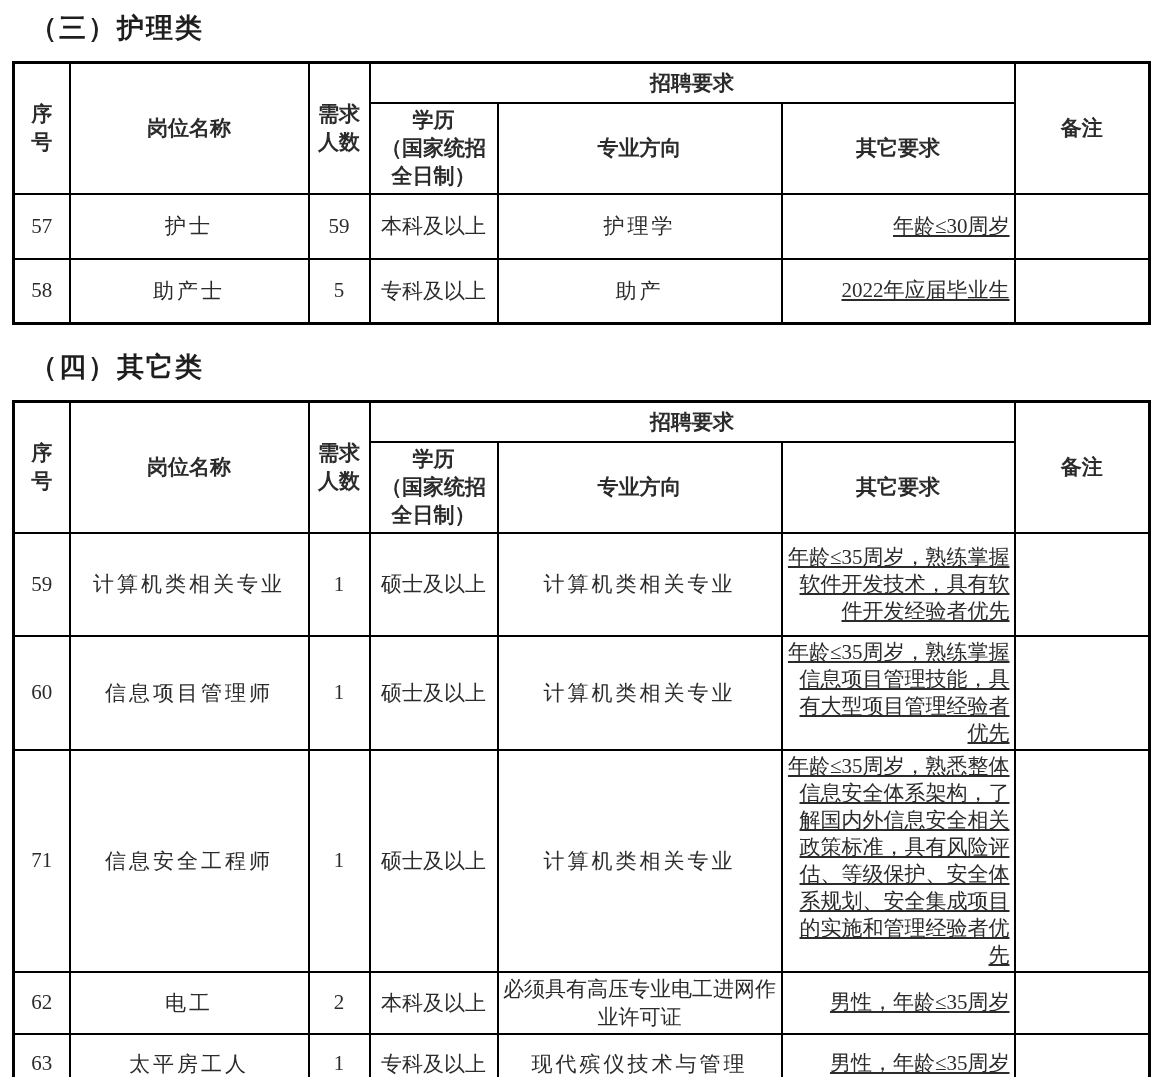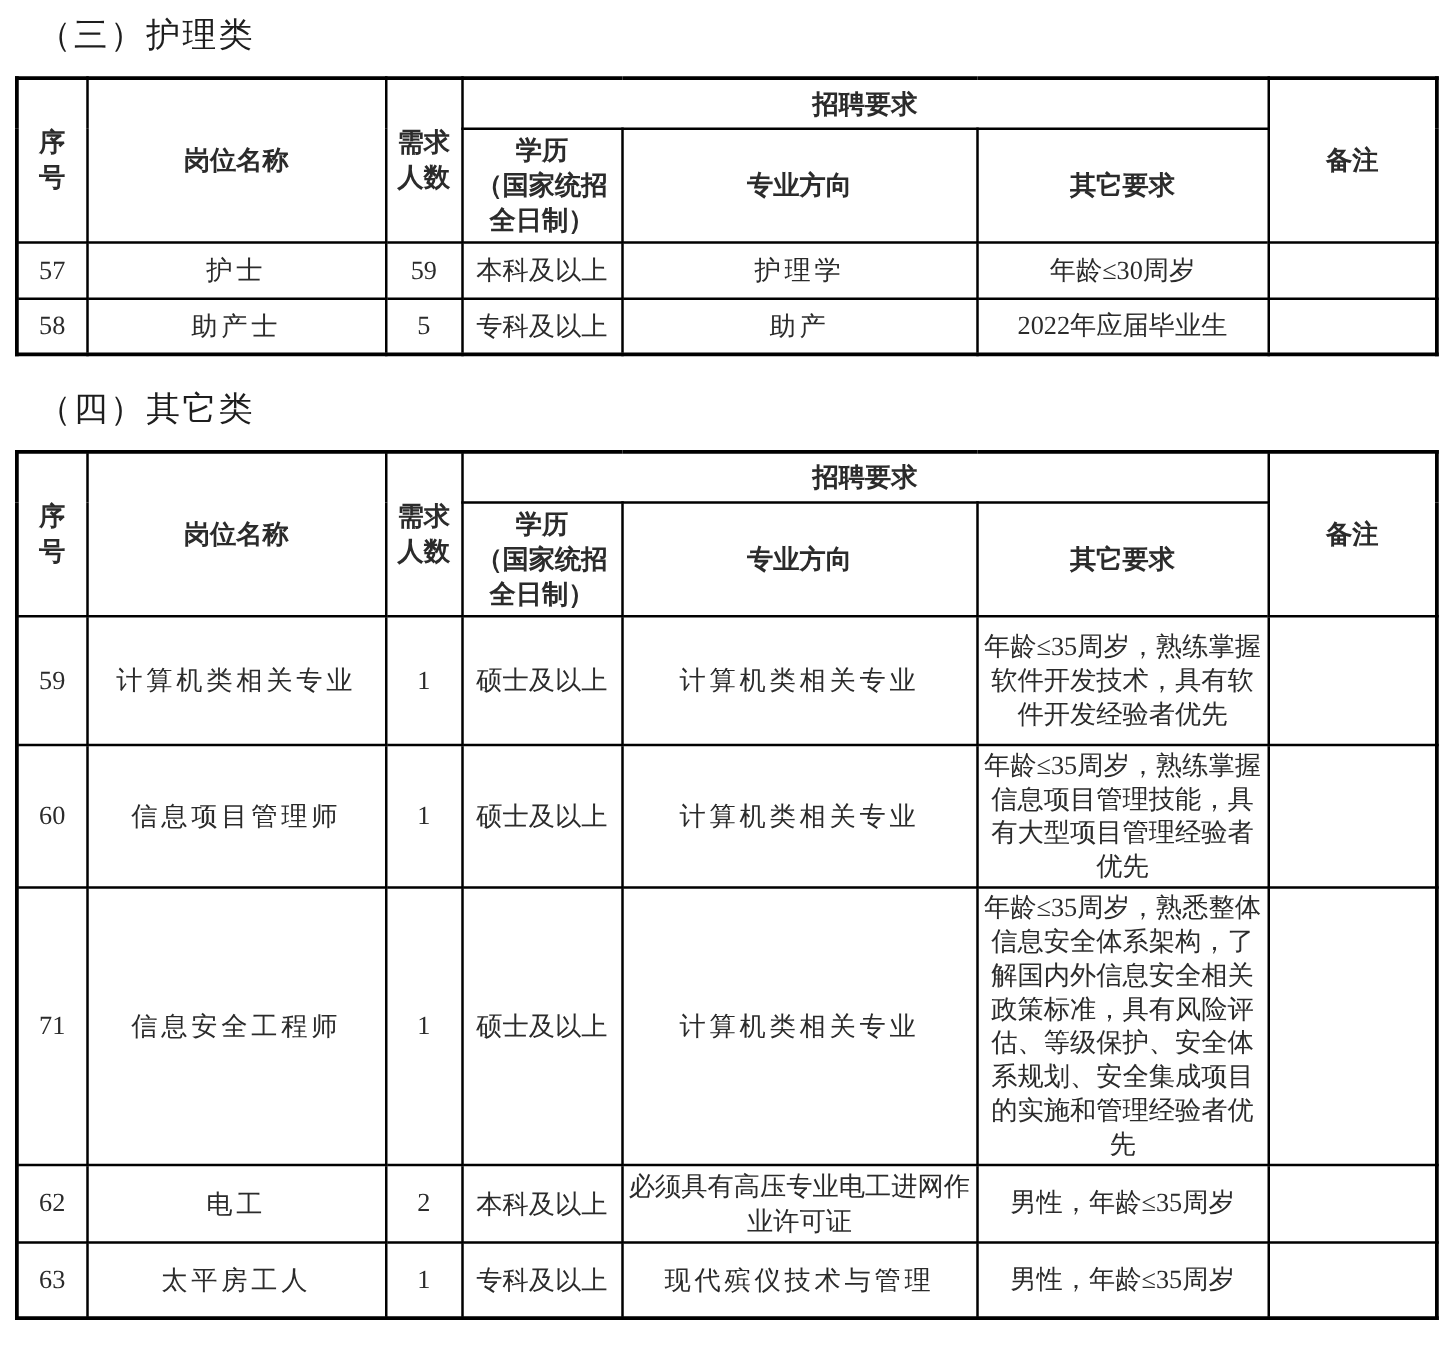--- a/index.html
+++ b/index.html
@@ -11,21 +11,21 @@
     width: 1160px;
     color: #2b2b2b;
     font-family: "Liberation Serif", "DejaVu Serif", serif;
   }
   .page {
     width: 1136px;
     padding: 6px 12px 14px 12px;
   }
   .section-heading {
     font-size: 27px;
-    font-weight: normal;
+    font-weight: bold;
     letter-spacing: 2px;
     margin: 0;
     padding: 4px 0 0 18px;
     color: #1e1e1e;
   }
   .heading-gap {
     margin-top: 20px;
   }
   table.tbl {
     width: 1136px;
@@ -46,28 +46,29 @@
     font-weight: bold;
     text-align: center;
     white-space: pre-line;
     line-height: 1.35;
     font-size: 21px;
     margin-top: 48px;
   }
   td.ctr { text-align: center; }
   td.sp  { letter-spacing: 3px; }
   td.lft {
-    text-align: center;
+    text-align: right;
     padding: 5px 8px;
     font-size: 20px;
     line-height: 27px;
+    text-decoration: underline;
   }
   tr.h-grp  { height: 40px; }
   tr.h-sub  { height: 85px; }
-  tr.r-64   { height: 45px; }
+  tr.r-64   { height: 65px; }
   tr.r-105  { height: 103px; }
   tr.r-218  { height: 216px; }
   tr.r-59   { height: 57px; }
   tr.r-63   { height: 61px; }
 </style>
 </head>
 <body>
 
 <div class="page">
 

